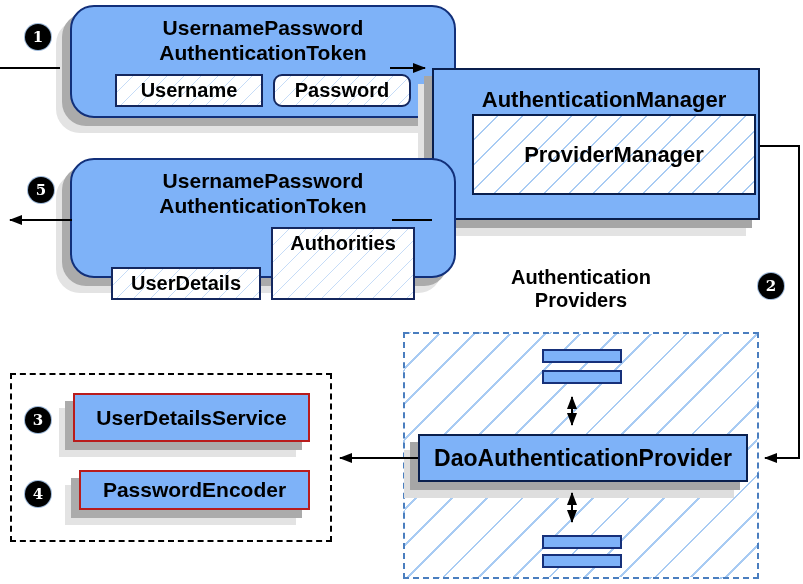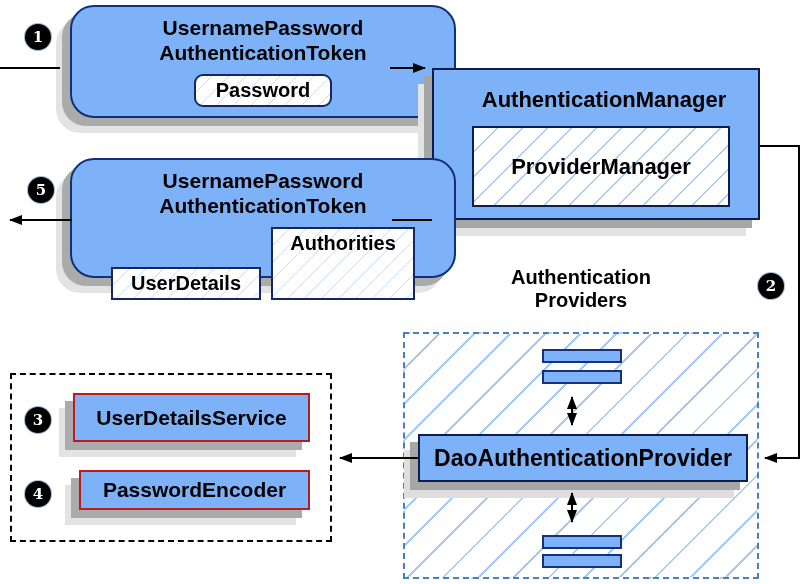--- a/index.html
+++ b/index.html
@@ -38,21 +38,21 @@
 
   
   .manager-box {
     position:absolute; left:432px; top:68px; width:328px; height:152px;
     background:#7EB2F8; border:2px solid #0A1F4D; z-index:10;
     box-shadow:-8px 8px 0 #A6A6A6, -14px 16px 0 #E3E3E3;
     padding-left:16px;
   }
   .manager-title { text-align:center; font-weight:bold; font-size:22px; margin-top:17px; }
   .pm-box {
-    position:absolute; left:38px; top:56px; width:258px; height:81px;
+    position:absolute; left:38px; top:44px; width:284px; height:81px;
     border:2px solid #0A1F4D; display:flex; align-items:center; justify-content:center;
     font-weight:bold; font-size:22px;
     background:
       repeating-linear-gradient(135deg, rgba(0,0,0,0) 0 16px, #A8CBF3 16px 17.5px),
       #fff;
   }
 
   
   .providers-title {
     position:absolute; left:461px; top:266px; width:240px; text-align:center;
@@ -107,20 +107,21 @@
   </div>
 
   <div class="beans-box"></div>
 
   <div class="token-box" style="left:70px; top:5px; height:113px;">
     <div class="token-title">
       <div>UsernamePassword</div>
       <div>AuthenticationToken</div>
     </div>
     <div class="token-fields">
+      <div class="field" style="min-width:148px;">Username</div>
       <div class="field" style="min-width:138px;border-radius:9px;">Password</div>
     </div>
   </div>
 
   <div class="manager-box">
     <div class="manager-title">AuthenticationManager</div>
     <div class="pm-box">ProviderManager</div>
   </div>
 
   <div class="token-box" style="left:70px; top:158px; height:120px;">

